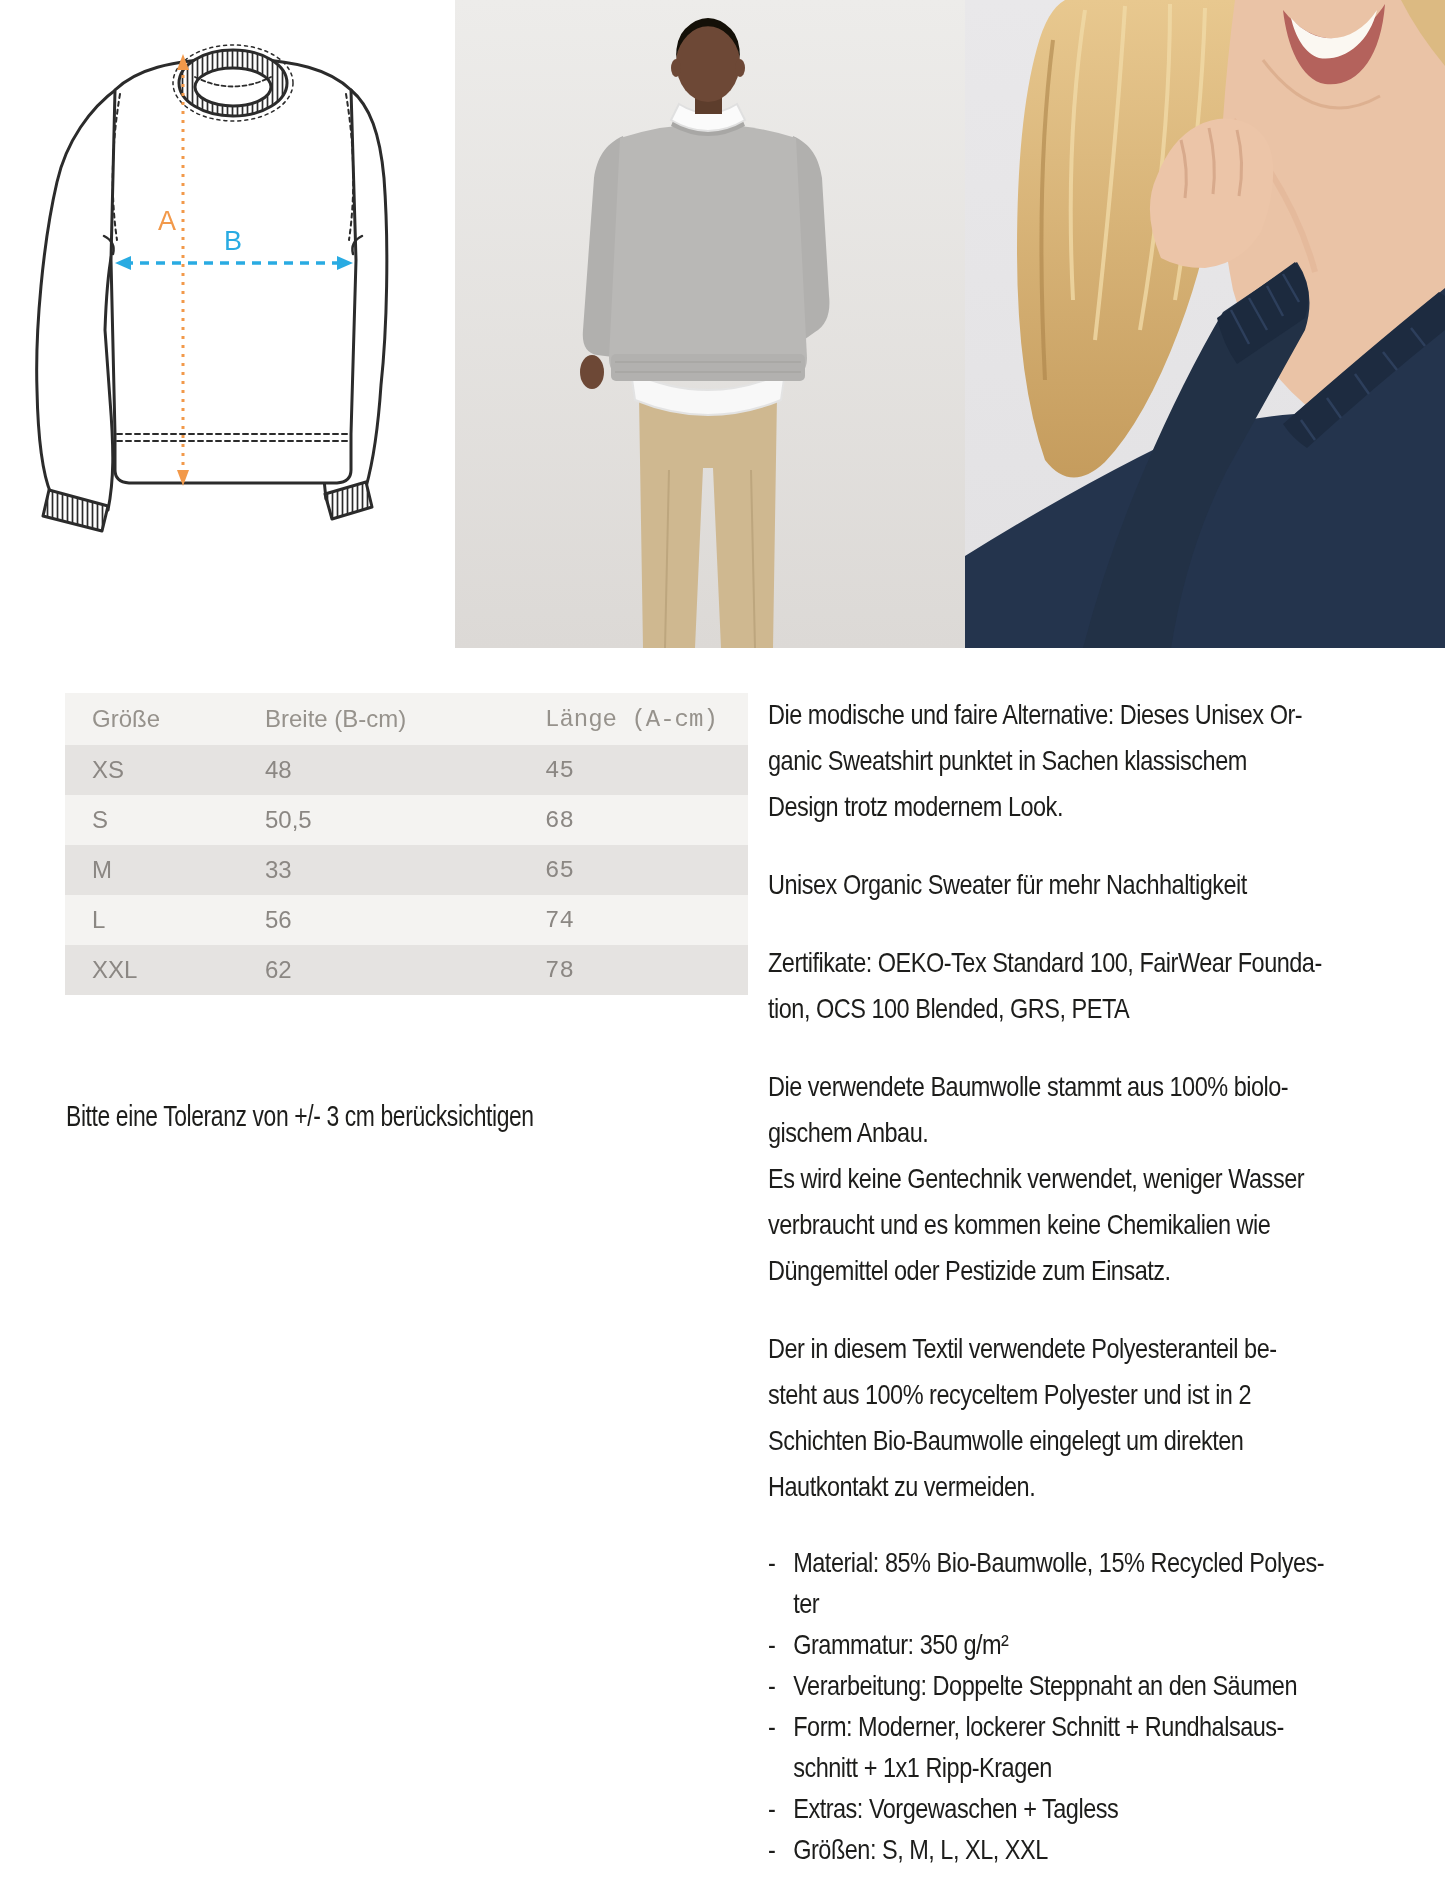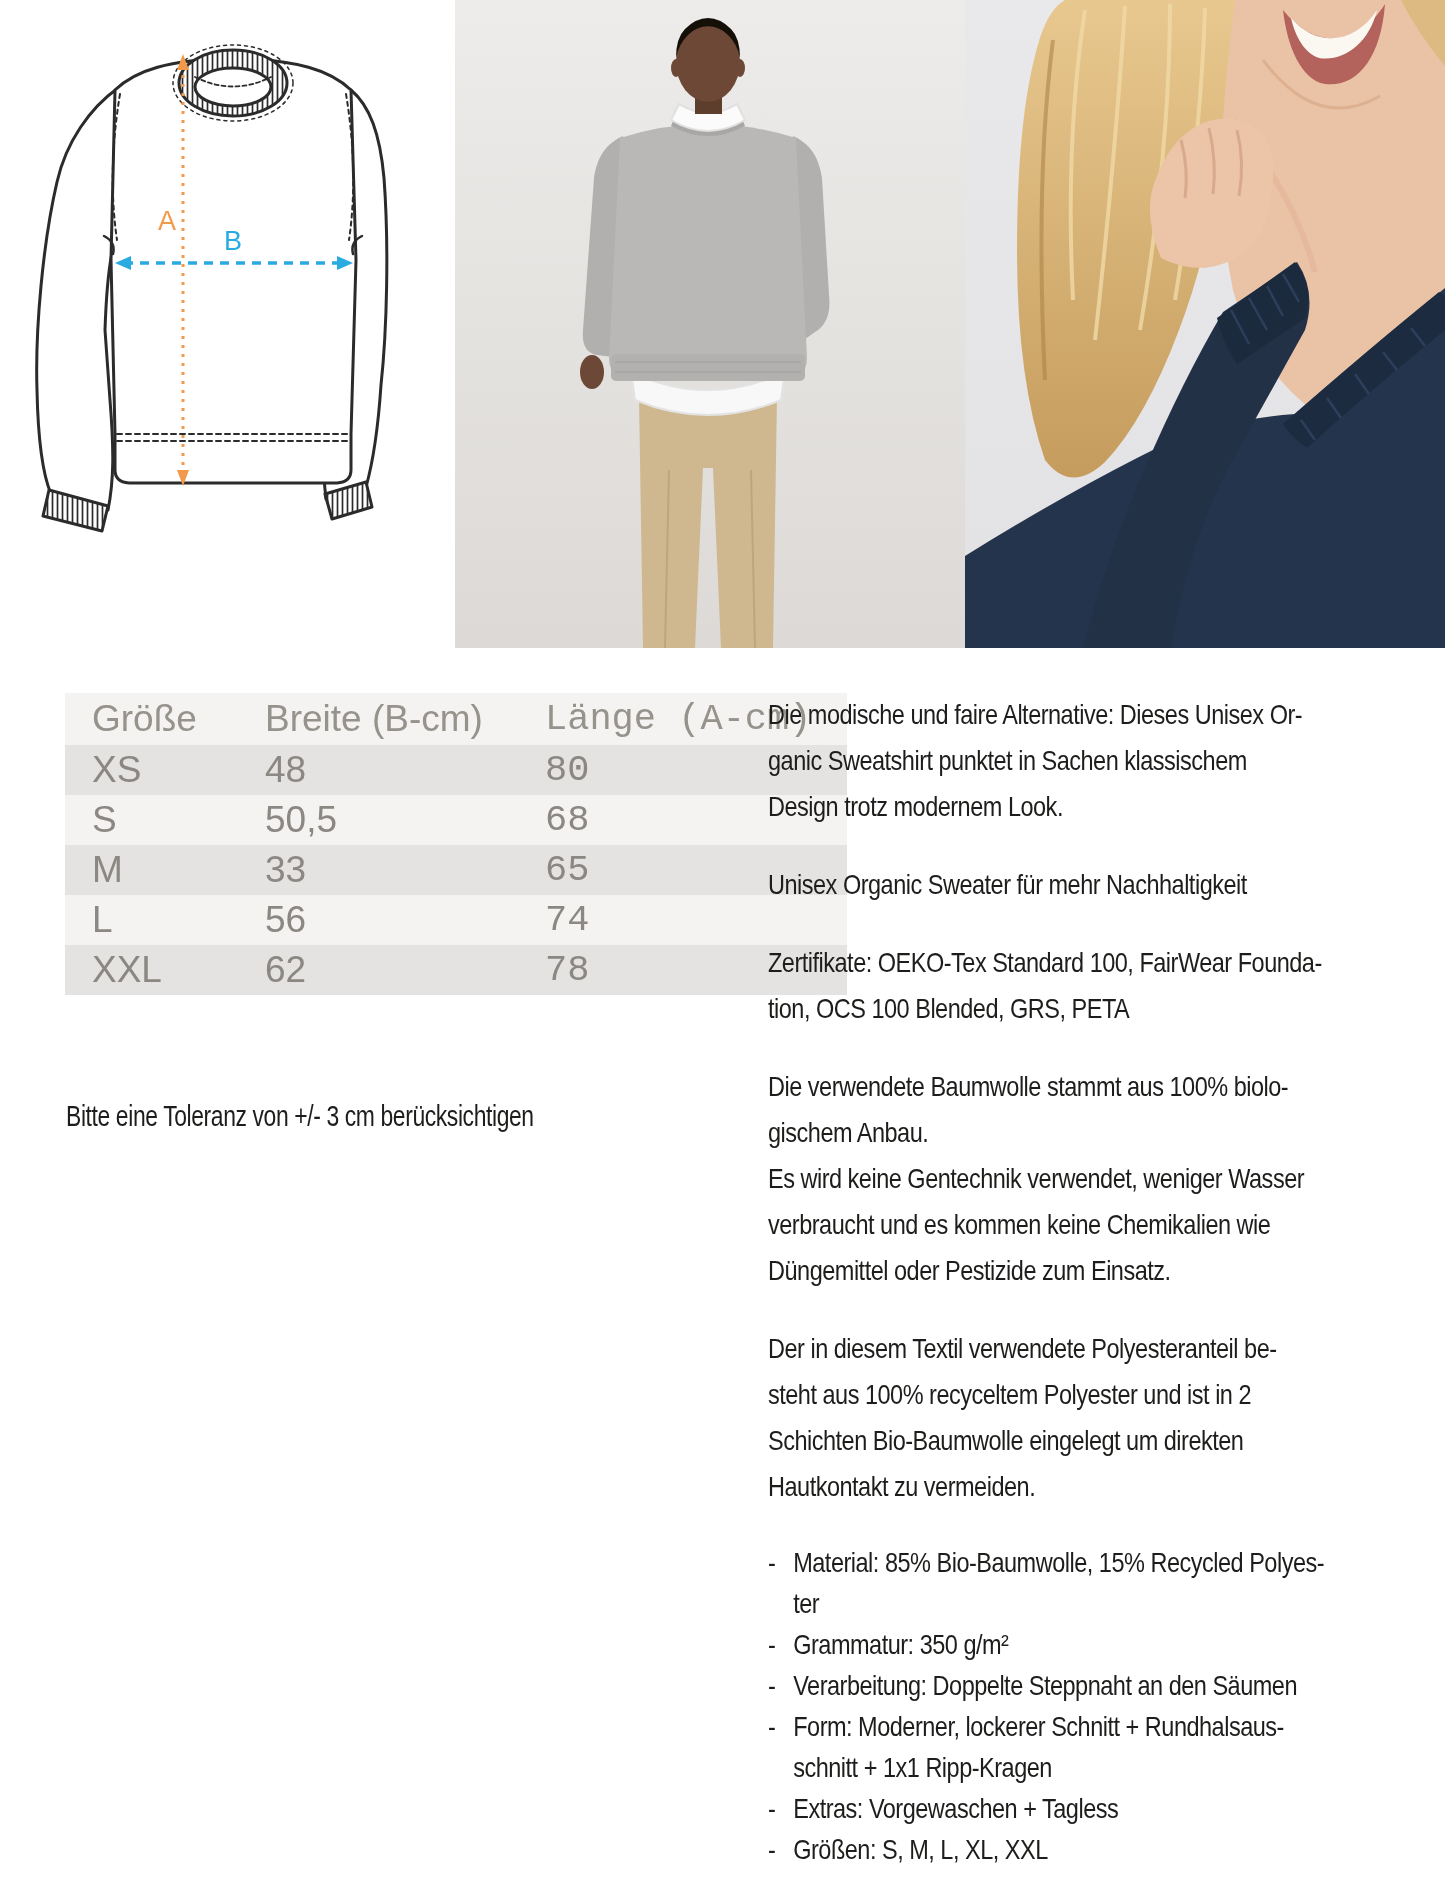--- a/index.html
+++ b/index.html
@@ -5,21 +5,21 @@
   html,body{margin:0;padding:0;background:#ffffff;}
   .page{position:relative;width:1445px;height:1886px;background:#ffffff;overflow:hidden;
         font-family:"Liberation Sans",sans-serif;}
   
   .diagram{position:absolute;left:20px;top:30px;width:375px;height:505px;}
   .photo{position:absolute;top:0;height:648px;}
   .photo-male{left:455px;width:510px;}
   .photo-female{left:965px;width:480px;}
   .photo svg,.diagram svg{display:block;width:100%;height:100%;}
   
-  .size-table{position:absolute;left:65px;top:693px;width:782px;font-size:37px;color:#8b8783;border-radius:28px;}
+  .size-table{position:absolute;left:65px;top:693px;width:683px;font-size:24px;color:#8b8783;border-radius:28px;}
   .thead{display:flex;align-items:center;height:52px;background:#f4f3f1;color:#96928c;}
   .tr{display:flex;align-items:center;height:50px;justify-content:center;}
   .tbody .tr:nth-child(odd){background:#e5e3e1;}
   .tbody .tr:nth-child(even){background:#f4f3f1;}
   .col-size{box-sizing:border-box;width:200px;padding-left:27px;}
   .col-breite{box-sizing:border-box;width:280px;}
   .col-laenge{flex:1;font-family:Liberation Mono, monospace;}
   
   .tolerance{position:absolute;left:66px;top:1100px;font-size:29px;color:#1d1d1b;
              letter-spacing:-0.5px;white-space:nowrap;
@@ -170,21 +170,21 @@
   <div class="size-table">
     <div class="thead">
       <div class="col-size">Größe</div>
       <div class="col-breite">Breite (B-cm)</div>
       <div class="col-laenge">Länge (A-cm)</div>
     </div>
     <div class="tbody">
         <div class="tr">
           <div class="col-size">XS</div>
           <div class="col-breite">48</div>
-          <div class="col-laenge">80</div>
+          <div class="col-laenge">45</div>
         </div>
         <div class="tr">
           <div class="col-size">S</div>
           <div class="col-breite">50,5</div>
           <div class="col-laenge">68</div>
         </div>
         <div class="tr">
           <div class="col-size">M</div>
           <div class="col-breite">33</div>
           <div class="col-laenge">65</div>

